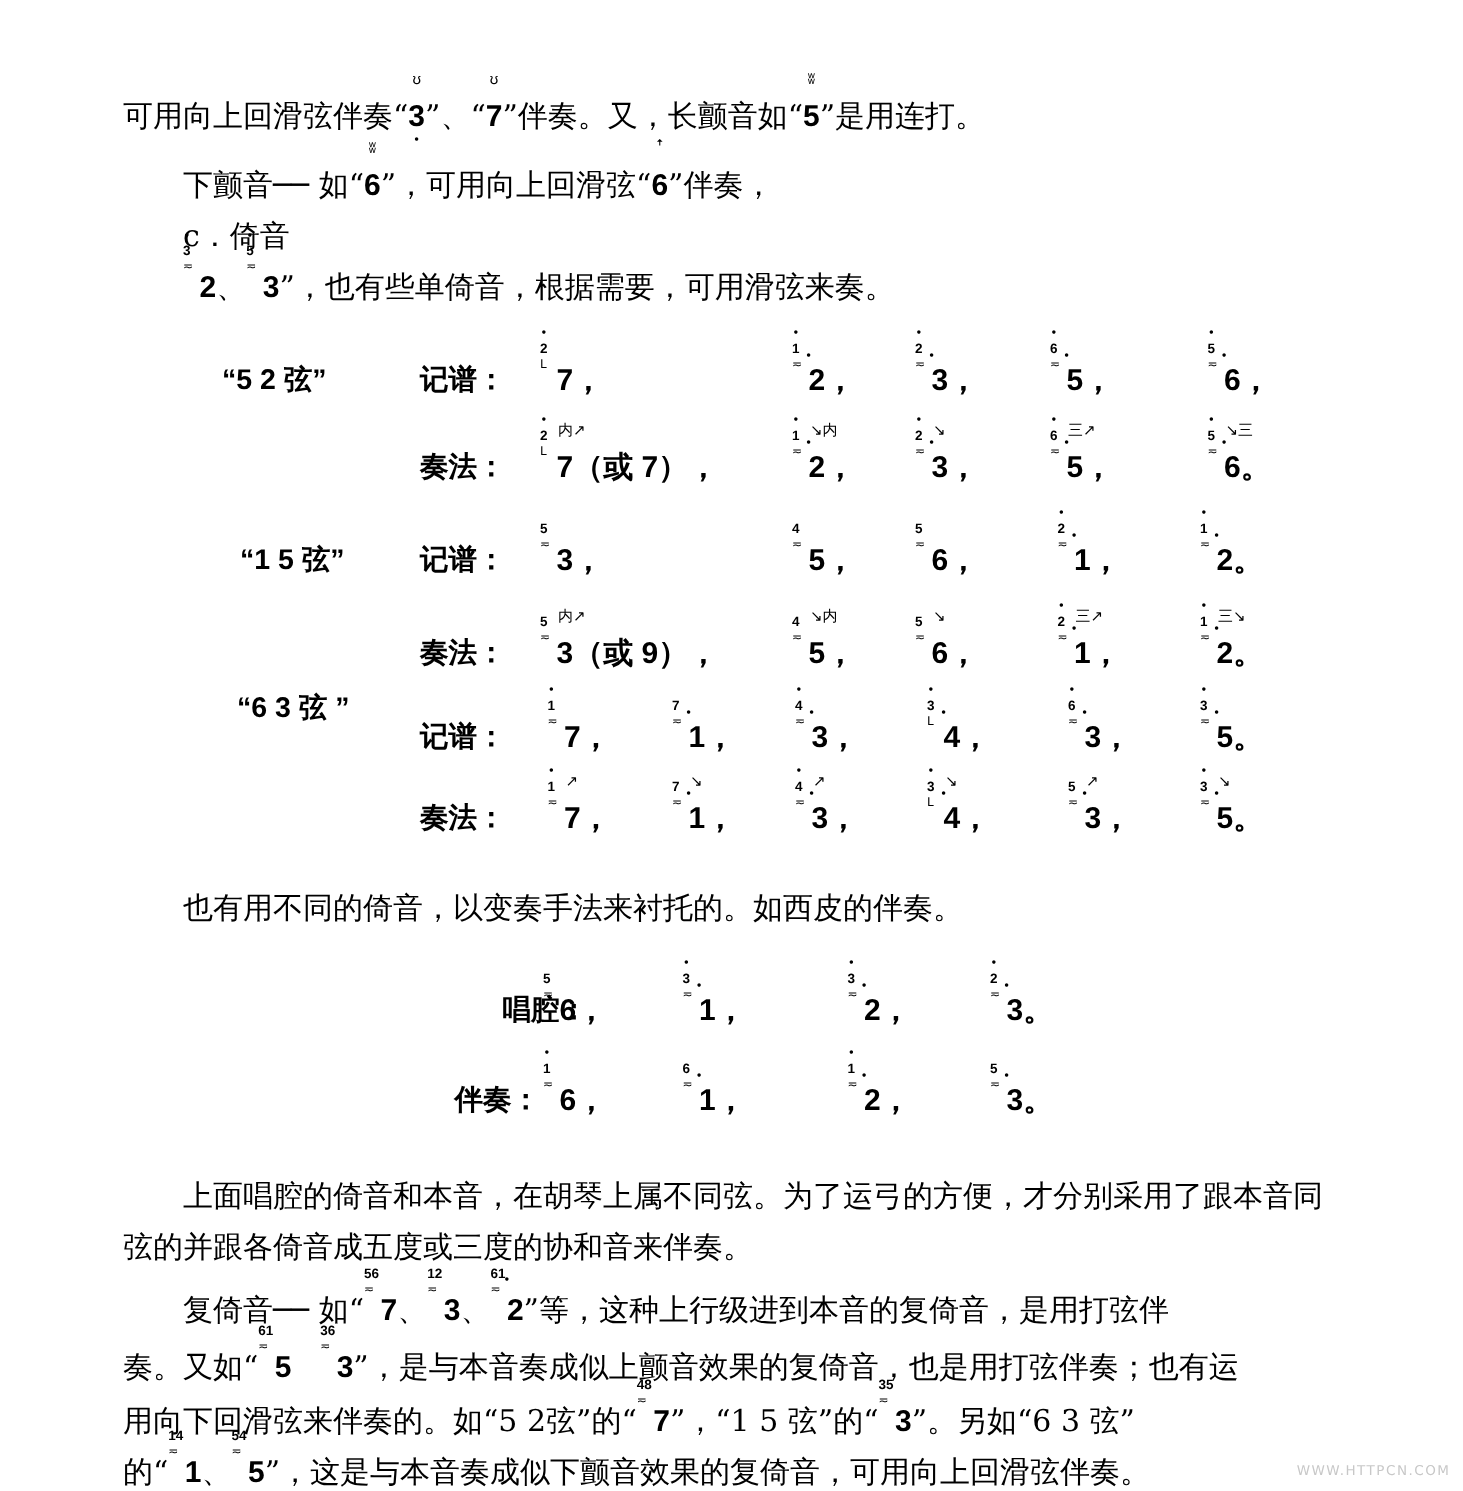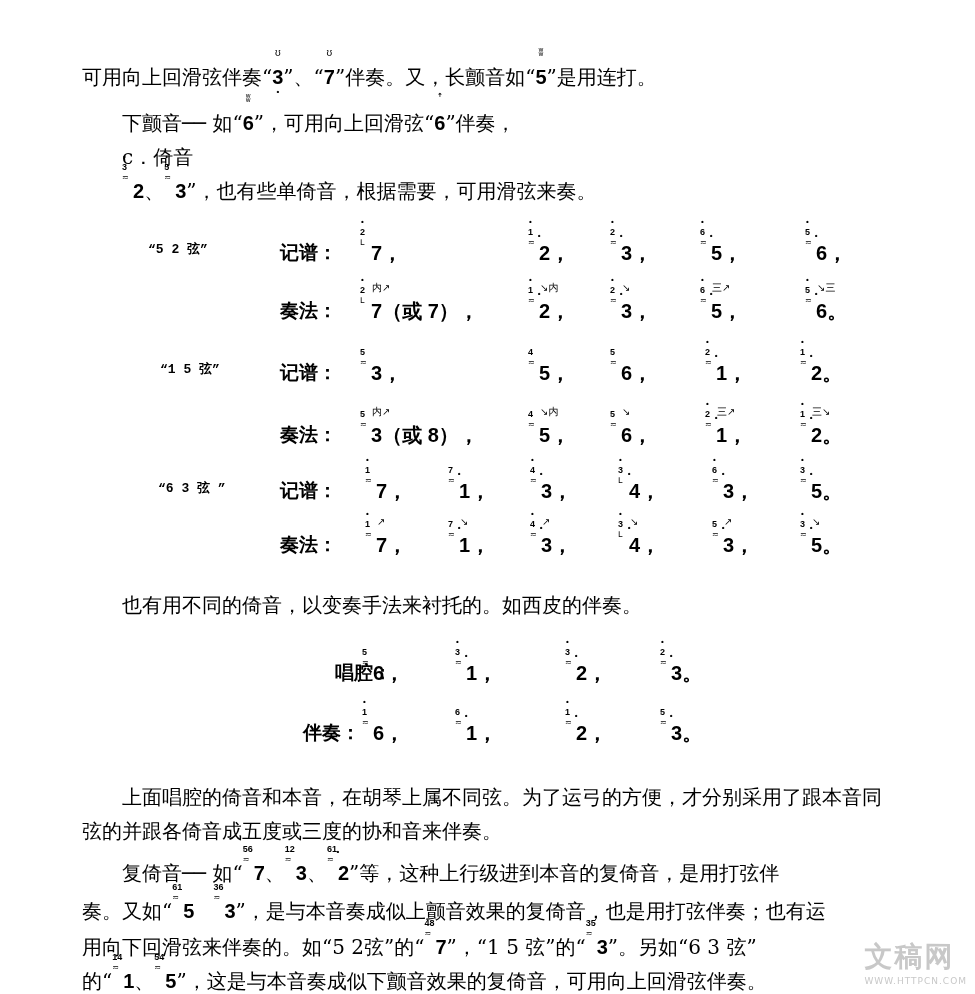--- a/index.html
+++ b/index.html
@@ -41,21 +41,21 @@
   .num {
     font-family: "Liberation Sans", sans-serif; font-weight: bold; font-size: 20px;
     display: inline-block; position: relative;
   }
   .num .over {
     position: absolute; left: 50%; transform: translateX(-50%); top: -14px;
     font-size: 10px; line-height: 10px; font-weight: normal;
   }
   .cell { position: absolute; white-space: nowrap; }
   .lbl { position: absolute; white-space: nowrap; font-family: "DejaVu Sans", sans-serif; font-weight: bold; font-size: 19px; }
-  .strlbl { position: absolute; white-space: nowrap; font-family: Liberation Mono, monospace; font-weight: bold; font-size: 13px; }
+  .strlbl { position: absolute; white-space: nowrap; font-family: Liberation Sans, sans-serif; font-weight: bold; font-size: 19px; }
   .watermark {
     position: absolute; right: 8px; bottom: 8px; color: #c8c8c8;
     font-family: "DejaVu Sans", sans-serif;
   }
   .watermark .wm-title { font-size: 28px; letter-spacing: 2px; font-weight: bold; }
   .watermark .wm-url { font-size: 9px; letter-spacing: 1px; text-align: right; }
 </style>
 </head>
 <body>
 
@@ -90,27 +90,27 @@
 
 <div class="strlbl" style="left:160px; top:360px;text-align:right;">“1  5 弦”</div>
 <div class="lbl" style="left:280px; top:360px;">记谱：</div>
 <div class="cell" style="left:360px; top:360px;"><span class="gn"><span class="grace">5</span><span class="tilde">≂</span><span class="main">3</span></span><span class="b">，</span></div>
 <div class="cell" style="left:528px; top:360px;"><span class="gn"><span class="grace">4</span><span class="tilde">≂</span><span class="main">5</span></span><span class="b">，</span></div>
 <div class="cell" style="left:610px; top:360px;"><span class="gn"><span class="grace">5</span><span class="tilde">≂</span><span class="main">6</span></span><span class="b">，</span></div>
 <div class="cell" style="left:705px; top:360px;"><span class="gn"><span class="grace dot-above">2</span><span class="tilde">≂</span><span class="main dot-above">1</span></span><span class="b">，</span></div>
 <div class="cell" style="left:800px; top:360px;"><span class="gn"><span class="grace dot-above">1</span><span class="tilde">≂</span><span class="main dot-above">2</span></span><span class="b">。</span></div>
 
 <div class="lbl" style="left:280px; top:422px;">奏法：</div>
-<div class="cell" style="left:360px; top:422px;"><span class="gn"><span class="grace">5</span><span class="tilde">≂</span><span class="mark">内↗</span><span class="main">3</span></span><span class="b">（或 8），</span></div>
+<div class="cell" style="left:360px; top:422px;"><span class="gn"><span class="grace">5</span><span class="tilde">≂</span><span class="mark">内↗</span><span class="main">3</span></span><span class="b">（或 9），</span></div>
 <div class="cell" style="left:528px; top:422px;"><span class="gn"><span class="grace">4</span><span class="tilde">≂</span><span class="mark">↘内</span><span class="main">5</span></span><span class="b">，</span></div>
 <div class="cell" style="left:610px; top:422px;"><span class="gn"><span class="grace">5</span><span class="tilde">≂</span><span class="mark">↘</span><span class="main">6</span></span><span class="b">，</span></div>
 <div class="cell" style="left:705px; top:422px;"><span class="gn"><span class="grace dot-above">2</span><span class="tilde">≂</span><span class="mark">三↗</span><span class="main dot-above">1</span></span><span class="b">，</span></div>
 <div class="cell" style="left:800px; top:422px;"><span class="gn"><span class="grace dot-above">1</span><span class="tilde">≂</span><span class="mark">三↘</span><span class="main dot-above">2</span></span><span class="b">。</span></div>
 
-<div class="strlbl" style="left:158px; top:479px;">“6  3 弦 ”</div>
+<div class="strlbl" style="left:158px; top:459px;">“6  3 弦 ”</div>
 <div class="lbl" style="left:280px; top:478px;">记谱：</div>
 <div class="cell" style="left:365px; top:478px;"><span class="gn"><span class="grace dot-above">1</span><span class="tilde">≂</span><span class="main">7</span></span><span class="b">，</span></div>
 <div class="cell" style="left:448px; top:478px;"><span class="gn"><span class="grace">7</span><span class="tilde">≂</span><span class="main dot-above">1</span></span><span class="b">，</span></div>
 <div class="cell" style="left:530px; top:478px;"><span class="gn"><span class="grace dot-above">4</span><span class="tilde">≂</span><span class="main dot-above">3</span></span><span class="b">，</span></div>
 <div class="cell" style="left:618px; top:478px;"><span class="gn"><span class="grace dot-above">3</span><span class="tilde">ᒪ</span><span class="main dot-above">4</span></span><span class="b">，</span></div>
 <div class="cell" style="left:712px; top:478px;"><span class="gn"><span class="grace dot-above">6</span><span class="tilde">≂</span><span class="main dot-above">3</span></span><span class="b">，</span></div>
 <div class="cell" style="left:800px; top:478px;"><span class="gn"><span class="grace dot-above">3</span><span class="tilde">≂</span><span class="main dot-above">5</span></span><span class="b">。</span></div>
 
 <div class="lbl" style="left:280px; top:532px;">奏法：</div>
 <div class="cell" style="left:365px; top:532px;"><span class="gn"><span class="grace dot-above">1</span><span class="tilde">≂</span><span class="mark">↗</span><span class="main">7</span></span><span class="b">，</span></div>
@@ -144,15 +144,14 @@
   <span>奏。又如“</span><span class="gn"><span class="grace">61</span><span class="tilde">≂</span><span class="main">5</span></span>&nbsp;&nbsp;&nbsp;<span class="gn"><span class="grace">36</span><span class="tilde">≂</span><span class="main">3</span></span><span>”，是与本音奏成似上颤音效果的复倚音，也是用打弦伴奏；也有运</span>
 </div>
 <div class="line" style="left:82px; top:932px;">
   <span>用向下回滑弦来伴奏的。如“5  2弦”的“</span><span class="gn"><span class="grace">48</span><span class="tilde">≂</span><span class="main">7</span></span><span>”，“1  5  弦”的“</span><span class="gn"><span class="grace">35</span><span class="tilde">≂</span><span class="main">3</span></span><span>”。另如“6 3 弦”</span>
 </div>
 <div class="line" style="left:82px; top:966px;">
   <span>的“</span><span class="gn"><span class="grace">14</span><span class="tilde">≂</span><span class="main">1</span></span><span>、</span><span class="gn"><span class="grace">54</span><span class="tilde">≂</span><span class="main">5</span></span><span>”，这是与本音奏成似下颤音效果的复倚音，可用向上回滑弦伴奏。</span>
 </div>
 
 <div class="watermark">
-  <div class="wm-title">文稿网</div>
   <div class="wm-url">WWW.HTTPCN.COM</div>
 </div>
 
 </body></html>

